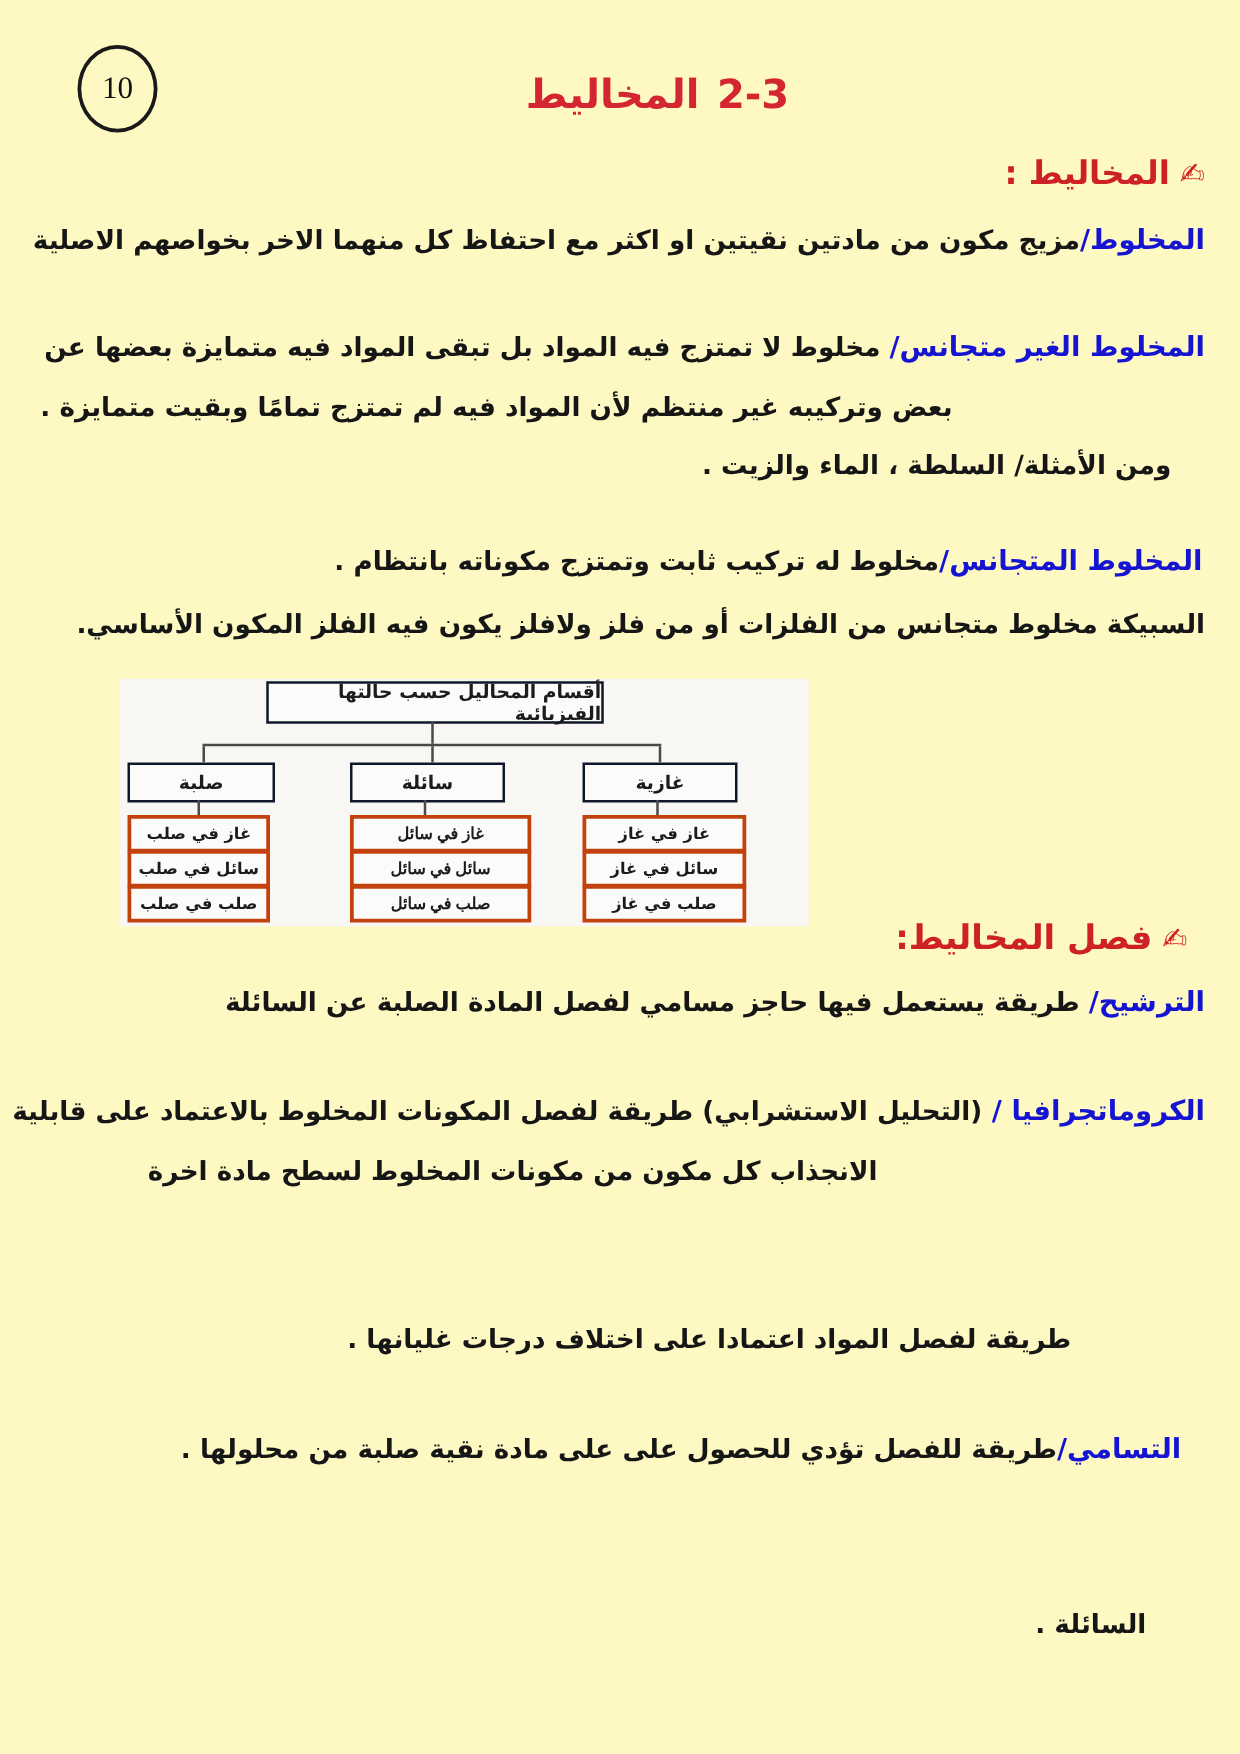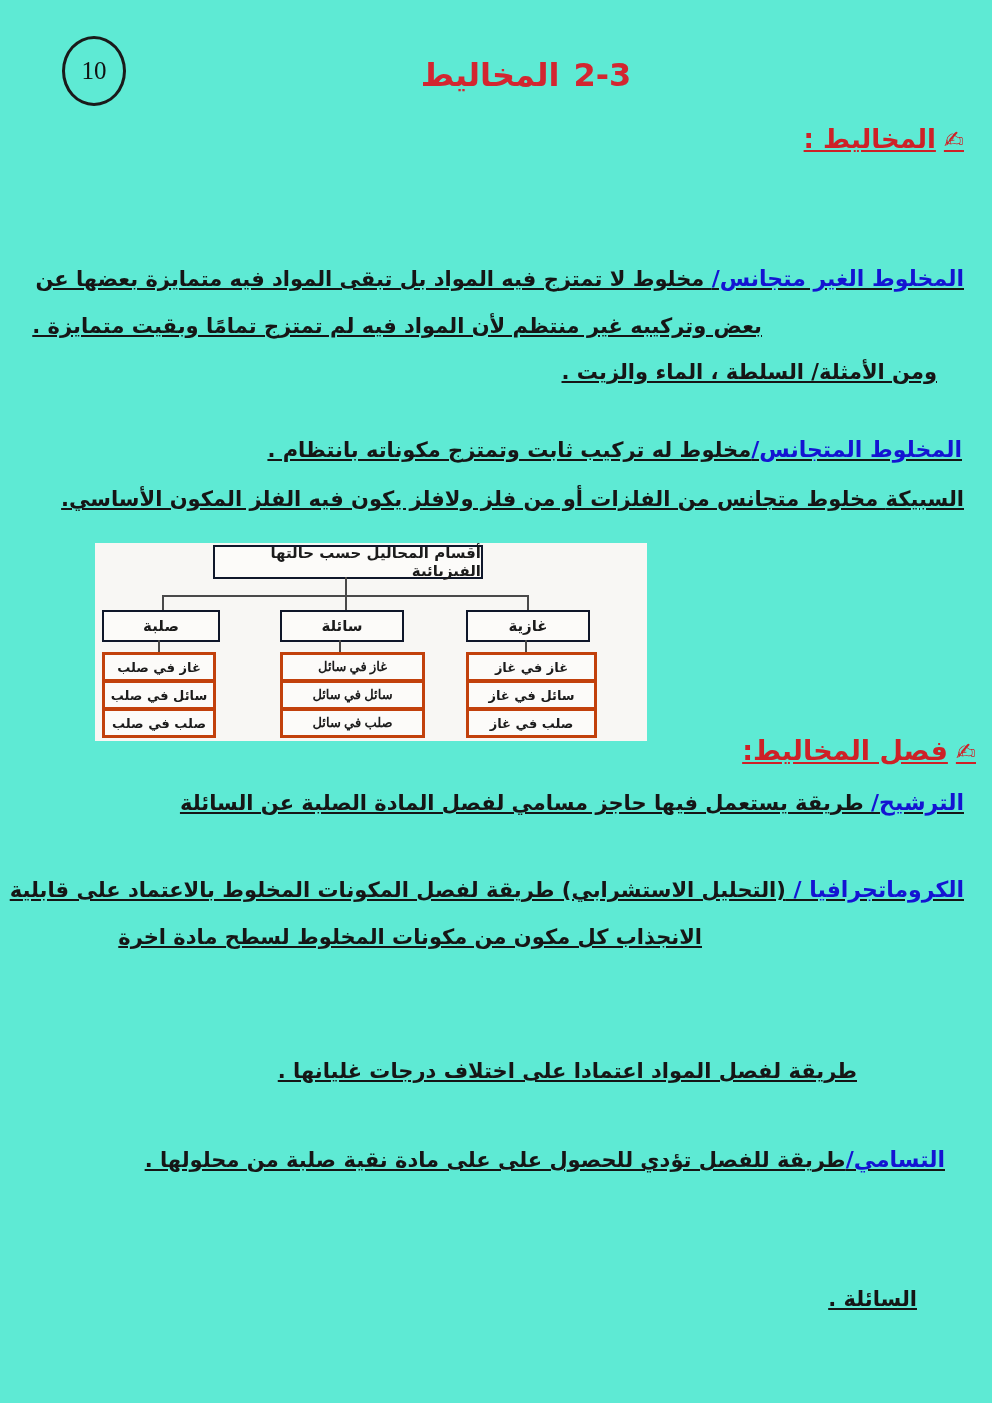--- a/index.html
+++ b/index.html
@@ -1,19 +1,19 @@
 <!DOCTYPE html>
 <html lang="ar"><head>
 <meta charset="utf-8">
 <style>
   html,body{margin:0;padding:0;}
   body{width:992px;height:1403px;background:#ffffff;font-family:"DejaVu Sans",sans-serif;}
-  .page{position:relative;width:992px;height:1403px;background:#5eead4;overflow:hidden;}
+  .page{position:relative;width:992px;height:1403px;background:#fef9c3;overflow:hidden;}
   .abs{position:absolute;white-space:nowrap;}
-  .rtl{direction:rtl;text-align:center;text-decoration:underline;}
+  .rtl{direction:rtl;text-align:center;}
   .body-line{font-size:21px;font-weight:bold;color:#161616;}
   .term{color:#1414d2;font-size:22px;font-weight:bold;}
   .uline{text-decoration:underline;}
   .h-red{color:#ce2127;font-weight:bold;font-size:26px;}
   .pen{font-size:24px;margin-left:8px;color:#ce2127;}
   .pnum-circle{position:absolute;left:62px;top:36px;width:58px;height:64px;border:3px solid #1a1a1a;
     border-radius:50%;display:flex;align-items:center;justify-content:center;
     font-family:"Liberation Serif",serif;font-size:25px;color:#111;}
   .title-row{position:absolute;top:56px;left:0;right:0;display:flex;direction:ltr;
     justify-content:center;gap:14px;padding-left:60px;color:#d32630;font-weight:bold;font-size:32px;}
@@ -38,20 +38,23 @@
 
   <div class="title-row">
     <span>المخاليط</span>
     <span>2-3</span>
   </div>
 
   <div class="abs rtl h-red" style="top:124px;right:28px;">
     <span class="pen">✍</span><span>المخاليط :</span>
   </div>
 
+  <div class="abs rtl body-line" style="top:180px;right:28px;">
+    <span class="term">المخلوط/</span><span>مزيج مكون من مادتين نقيتين او اكثر مع احتفاظ كل منهما الاخر بخواصهم الاصلية</span>
+  </div>
 
   <div class="abs rtl body-line" style="top:266px;right:28px;">
     <span class="term">المخلوط الغير متجانس/</span><span> مخلوط لا تمتزج فيه المواد بل تبقى المواد فيه متمايزة بعضها عن</span>
   </div>
   <div class="abs rtl body-line" style="top:314px;right:230px;">
     <span>بعض وتركيبه غير منتظم لأن المواد فيه لم تمتزج تمامًا وبقيت متمايزة .</span>
   </div>
 
   <div class="abs rtl body-line" style="top:360px;right:55px;">
     <span>ومن الأمثلة/ السلطة ، الماء والزيت .</span>
@@ -99,21 +102,21 @@
       <div class="row">سائل في سائل</div>
       <div class="row">صلب في سائل</div>
     </div>
     <div class="tbl" style="left:371px;top:109px;width:131px;">
       <div class="row">غاز في غاز</div>
       <div class="row">سائل في غاز</div>
       <div class="row">صلب في غاز</div>
     </div>
   </div>
 
-  <div class="abs rtl h-red" style="top:735px;right:16px;font-size:27px;margin-left:24px;">
+  <div class="abs rtl h-red" style="top:735px;right:42px;font-size:27px;margin-left:24px;">
     <span class="pen">✍</span><span>فصل المخاليط:</span>
   </div>
 
   <div class="abs rtl body-line" style="top:790px;right:28px;">
     <span class="term">الترشيح/</span><span> طريقة يستعمل فيها حاجز مسامي لفصل المادة الصلبة عن السائلة</span>
   </div>
 
   <div class="abs rtl body-line" style="top:877px;right:28px;">
     <span class="term">الكروماتجرافيا / </span><span>(التحليل الاستشرابي) طريقة لفصل المكونات المخلوط بالاعتماد على قابلية</span>
   </div>

